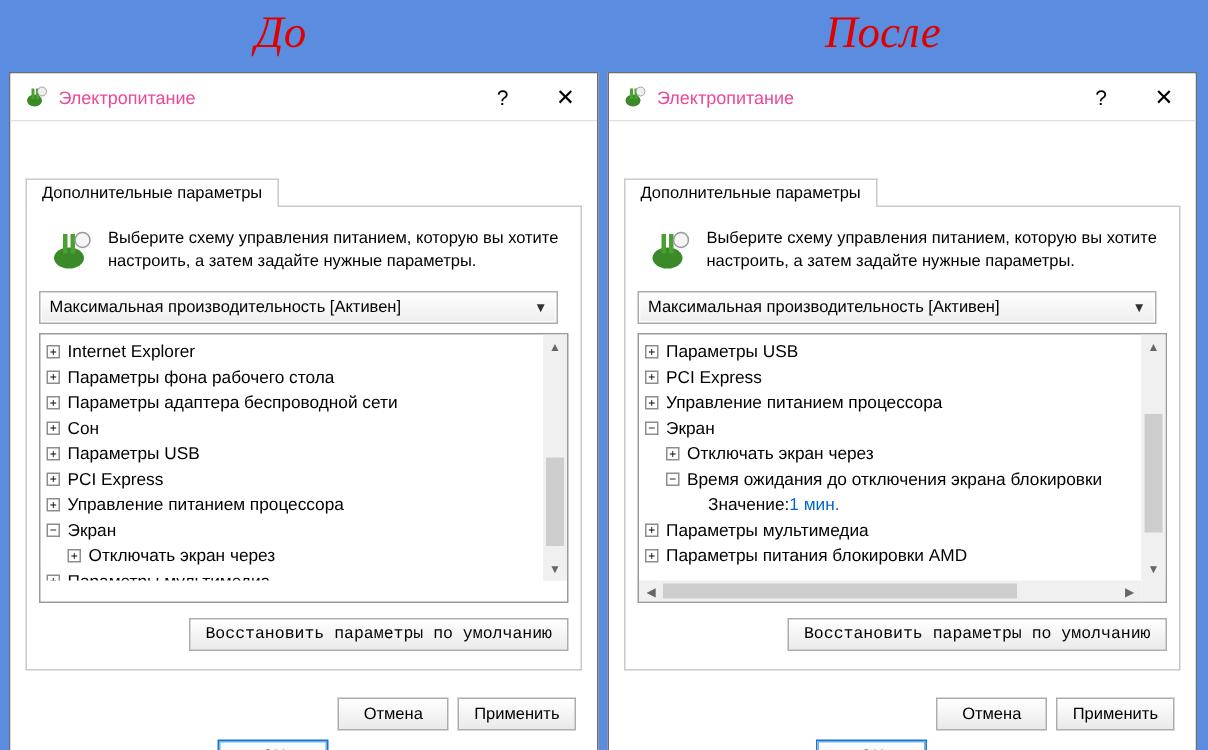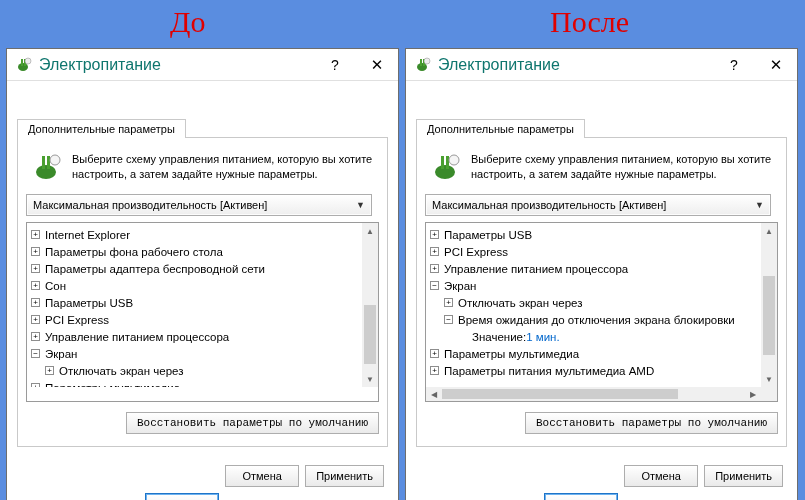--- a/index.html
+++ b/index.html
@@ -1,25 +1,25 @@
 <!DOCTYPE html>
 <html><head>
 <meta charset="utf-8">
 <style>
 * { box-sizing: border-box; margin: 0; padding: 0; font-family: "Segoe UI", Tahoma, sans-serif; }
 body { width: 805px; height: 500px; background: #5a8de0; overflow: hidden; position: relative; }
-.caption { position: absolute; top: 5px; font-size: 30px; color: #e00000; font-family: Georgia, serif; }
+.caption { position: absolute; top: 5px; font-style: italic; font-size: 30px; color: #e00000; font-family: Georgia, serif; }
 .caption-left { left: 170px; }
 .caption-right { left: 550px; }
 .dialogs { position: absolute; top: 48px; left: 6px; display: flex; gap: 6px; }
 .dialog { width: 393px; background: #fff; border: 1px solid #6d6d6d; display: flex; flex-direction: column; }
 .titlebar { height: 32px; display: flex; align-items: center; padding: 0 0 0 8px; background: #fff; border-bottom: 1px solid #e0e0e0; }
 .title-icon { width: 18px; height: 18px; margin-right: 6px; position: relative; }
 .title-icon svg { width: 18px; height: 18px; }
-.title-text { font-size: 16px; color: #0f766e; flex: 1; }
+.title-text { font-size: 12px; color: #ec4899; flex: 1; }
 .title-btn { width: 42px; height: 30px; display: flex; align-items: center; justify-content: center; color: #000; font-size: 14px; cursor: default; }
 .title-btn-close { font-size: 15px; }
 .body { padding: 8px 10px; background: #fff; }
 .tab { display: inline-block; border: 1px solid #c9c9c9; border-bottom: none; padding: 3px 10px; font-size: 11px; background: #fff; position: relative; top: 1px; z-index: 2; margin-top: 29px; }
 .tab-panel { border: 1px solid #c9c9c9; padding: 10px 8px 12px 8px; }
 .intro { display: flex; gap: 10px; padding: 4px 6px 12px 6px; align-items: flex-end; }
 .battery-icon { width: 30px; height: 30px; flex-shrink: 0; }
 .intro-text { font-size: 11px; line-height: 1.35; color: #000; }
 .plan-row { margin: 0 0 6px 0; }
 .plan-select { width: 346px; height: 22px; border: 1px solid #adadad; background: linear-gradient(#fff,#eee); display: inline-flex; align-items: center; justify-content: space-between; padding: 0 6px 0 6px; font-size: 11px; box-shadow: inset 0 0 0 1px rgba(255,255,255,.8); }
@@ -215,21 +215,21 @@
                 <span style="display: inline-block; width: 14px;"></span>
                 <span>Значение: </span>
                 <span class="val-label">1 мин.</span>
               </div>
               <div class="node ind0">
                 <span class="box">+</span>
                 <span>Параметры мультимедиа</span>
               </div>
               <div class="node ind0">
                 <span class="box">+</span>
-                <span>Параметры питания мультимедиа AMD</span>
+                <span>Параметры питания блокировки AMD</span>
               </div>
             </div>
           <div class="vscroll">
             <div class="sbtn">▲</div>
             <div class="track">
                 <div class="thumb" style="top:28%;height:60%"></div>
               </div>
             <div class="sbtn">▼</div>
           </div>
           <div class="hscroll">

